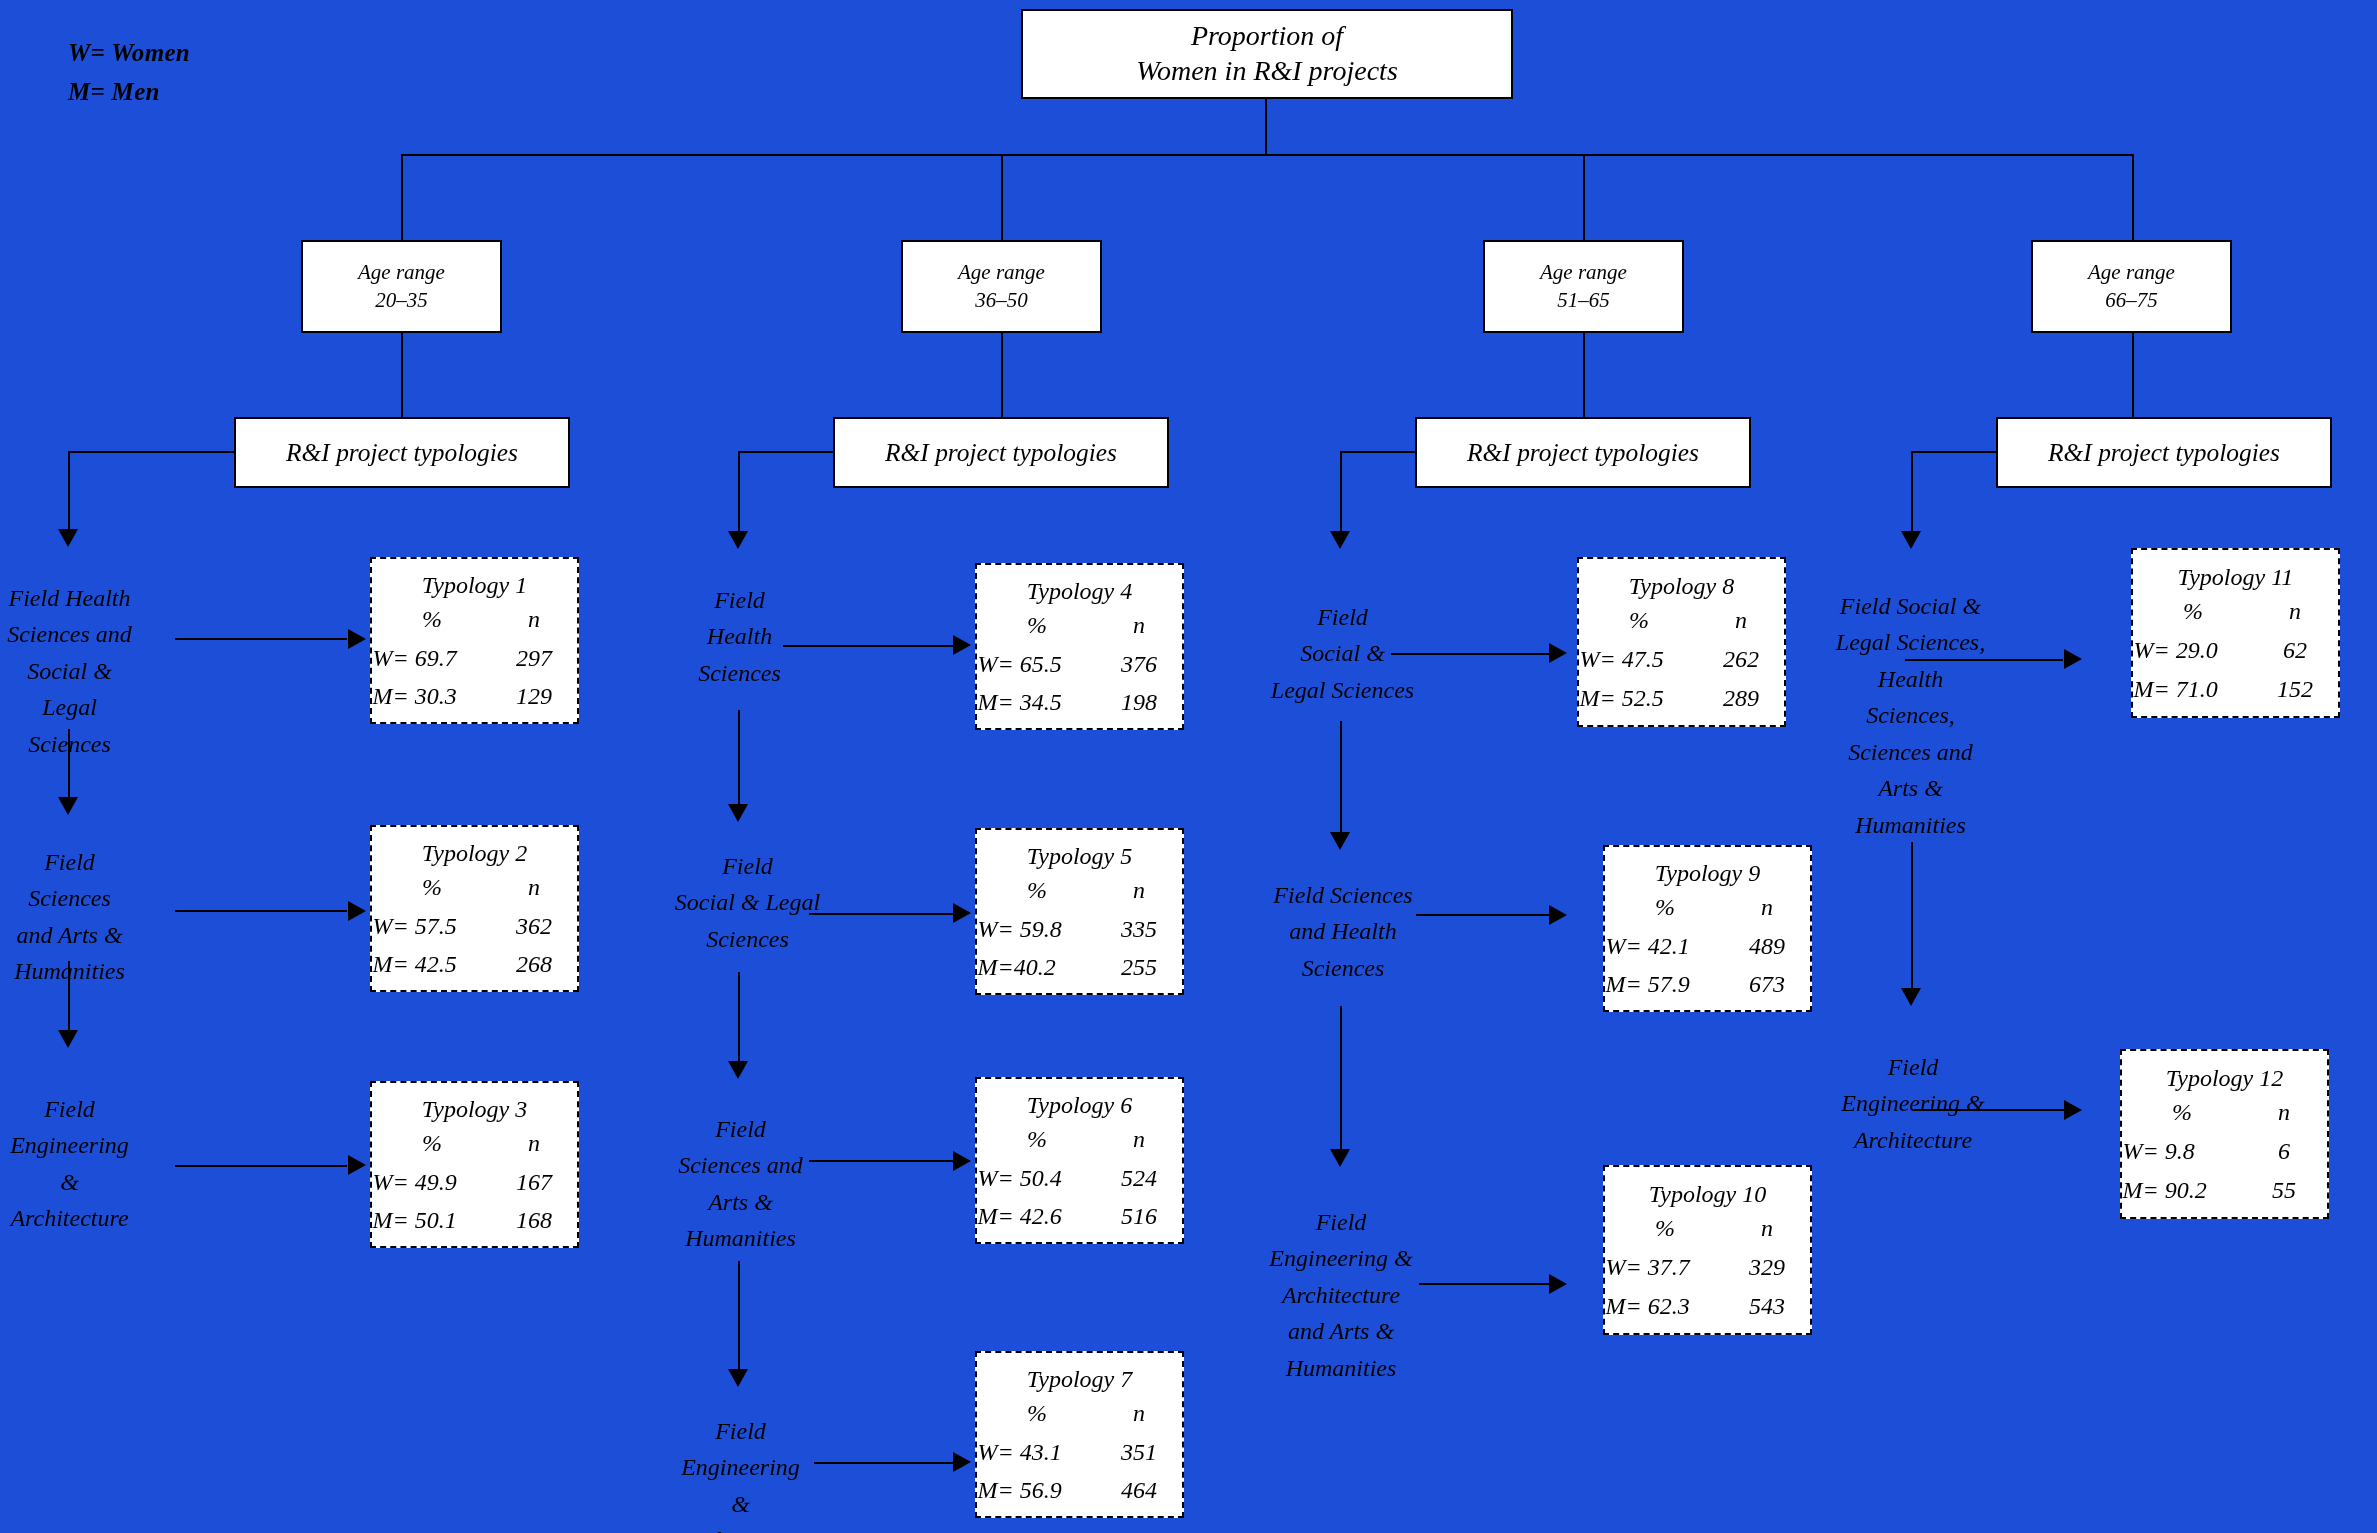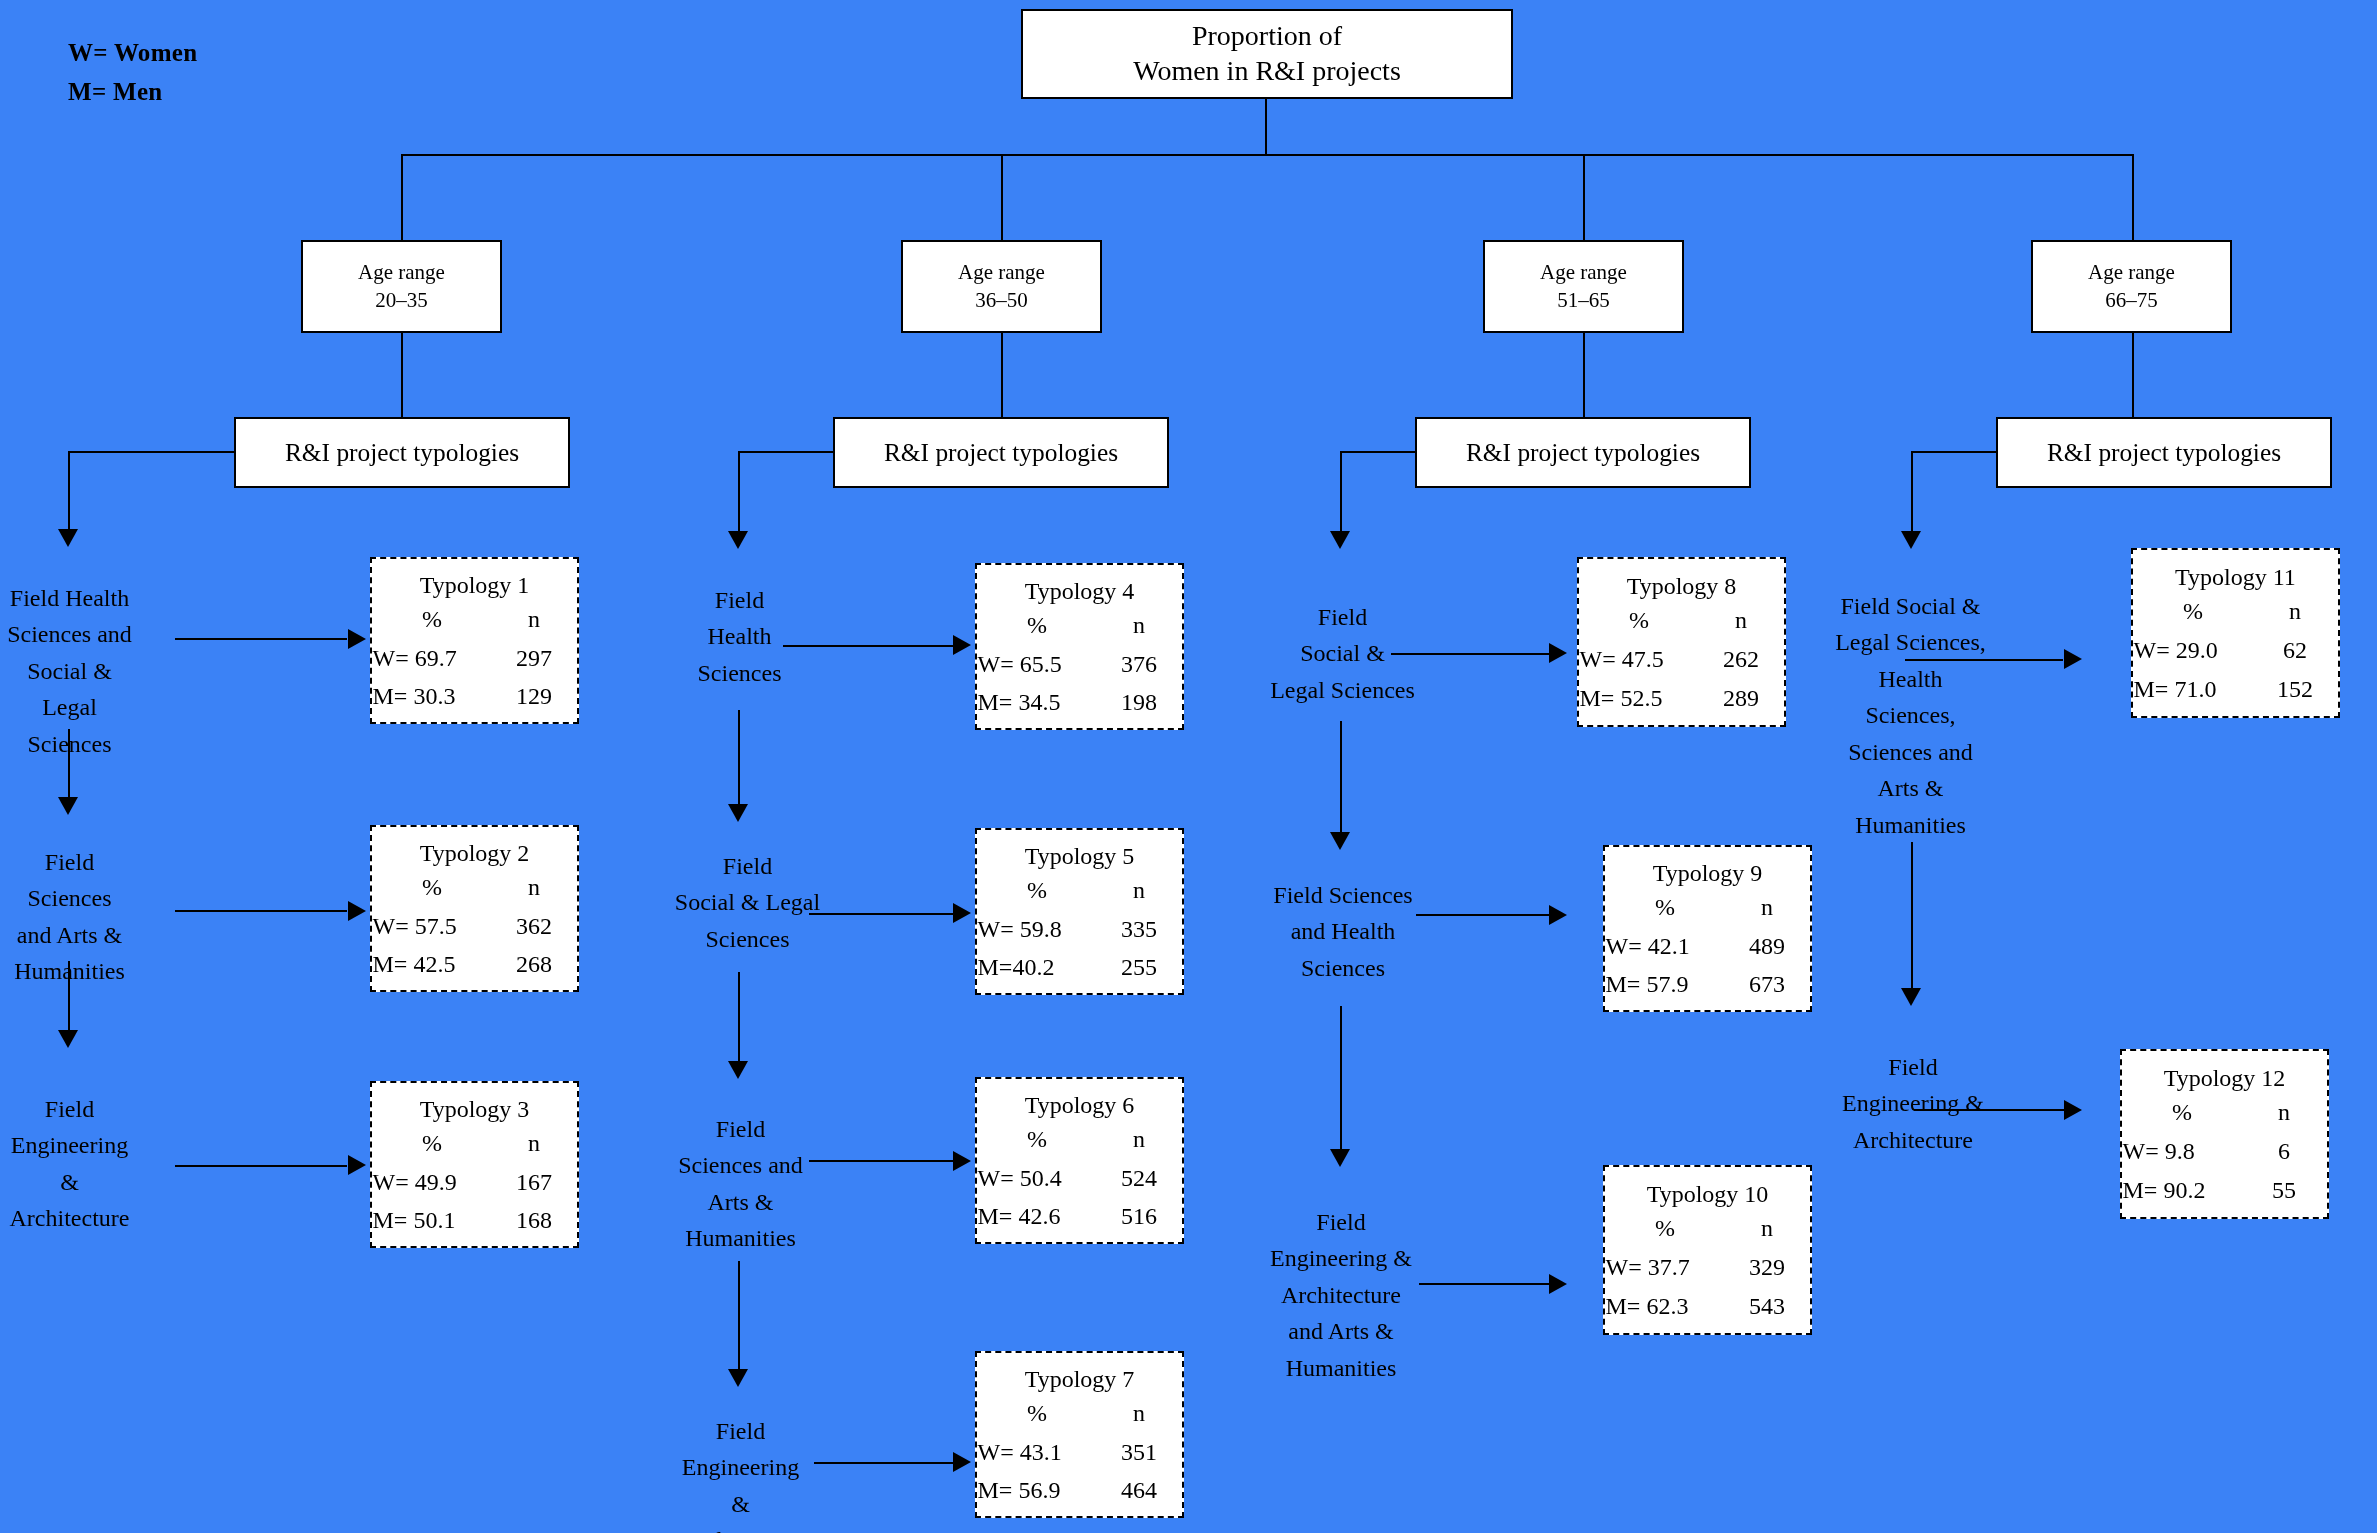--- a/index.html
+++ b/index.html
@@ -1,17 +1,17 @@
 <!DOCTYPE html>
 <html style="font-size:9px"><head>
 <meta charset="utf-8">
 <style>
   html,body{margin:0;padding:0;background:#ffffff;}
   body{font-family:"Liberation Serif", serif;color:#000;}
-  #root{position:relative;width:2377px;height:1534px;background:#3b82f6;overflow:hidden;}
+  #root{position:relative;width:2377px;height:1534px;background:#1d4ed8;overflow:hidden;font-style:italic;}
 
   .abs{position:absolute;}
 
   
   .legend{left:68px;top:34px;font-weight:bold;font-size:25px;line-height:1.55;letter-spacing:0.3px;}
 
   
   .solidbox{border:2.3px solid #000;background:#fff;display:flex;align-items:center;
             justify-content:center;text-align:center;box-sizing:border-box;}
   .title-box{left:1021px;top:8.5px;width:492px;height:90px;font-size:28px;line-height:1.22;}

